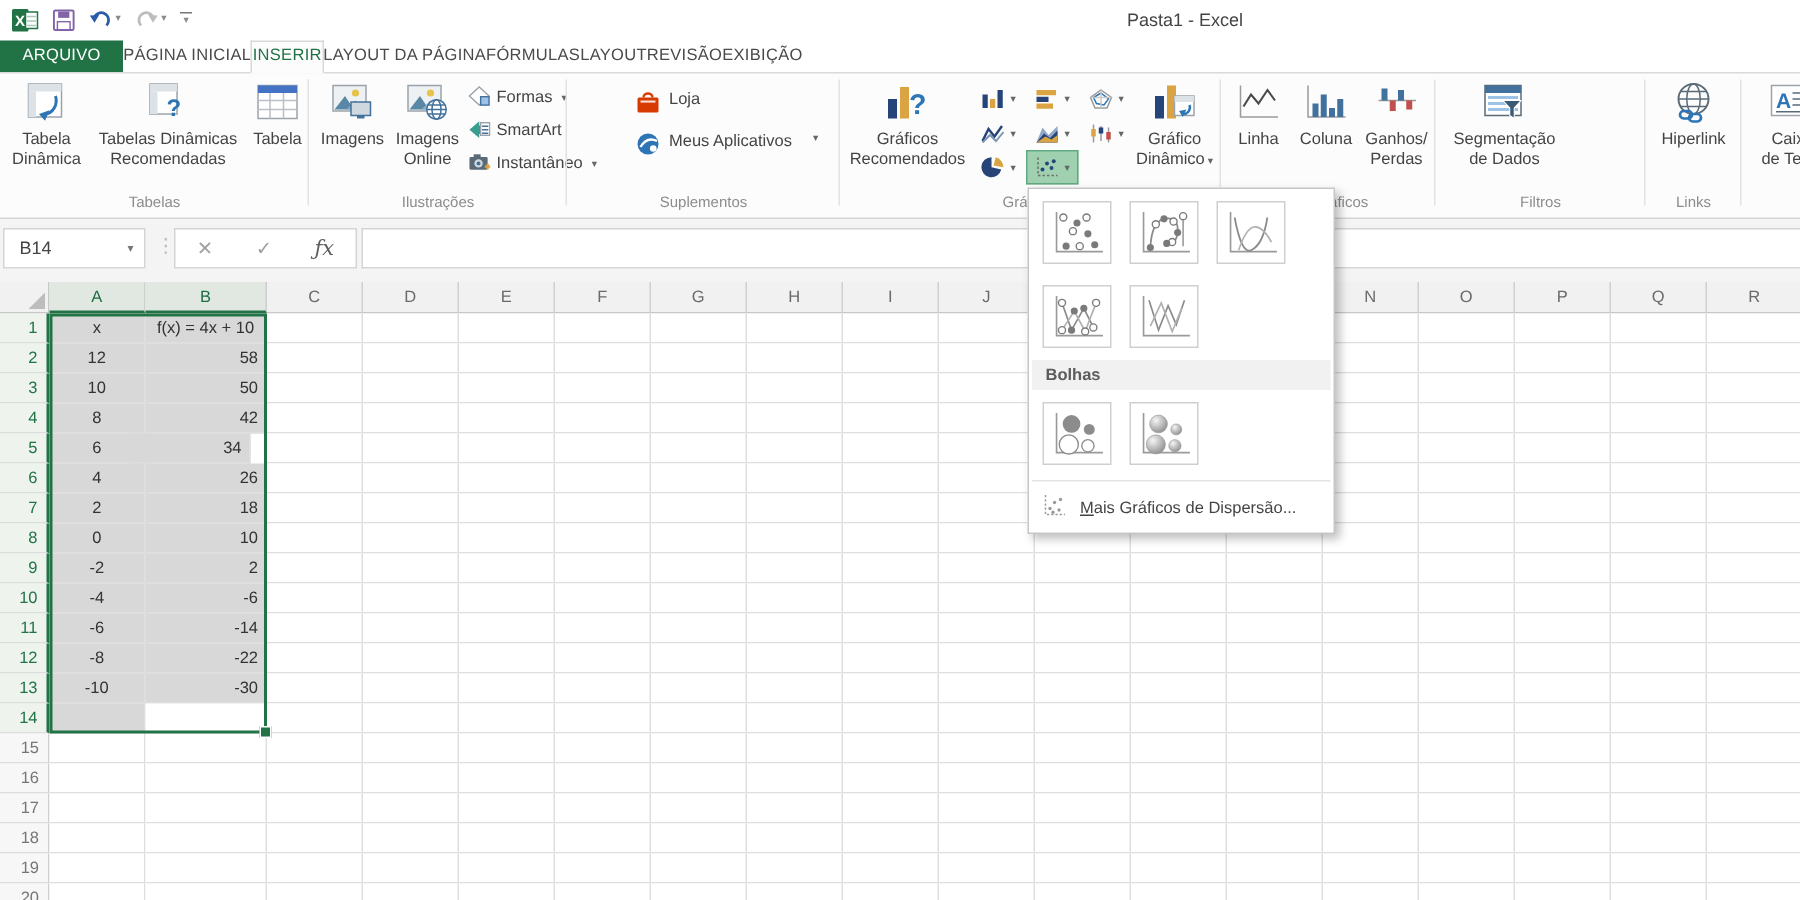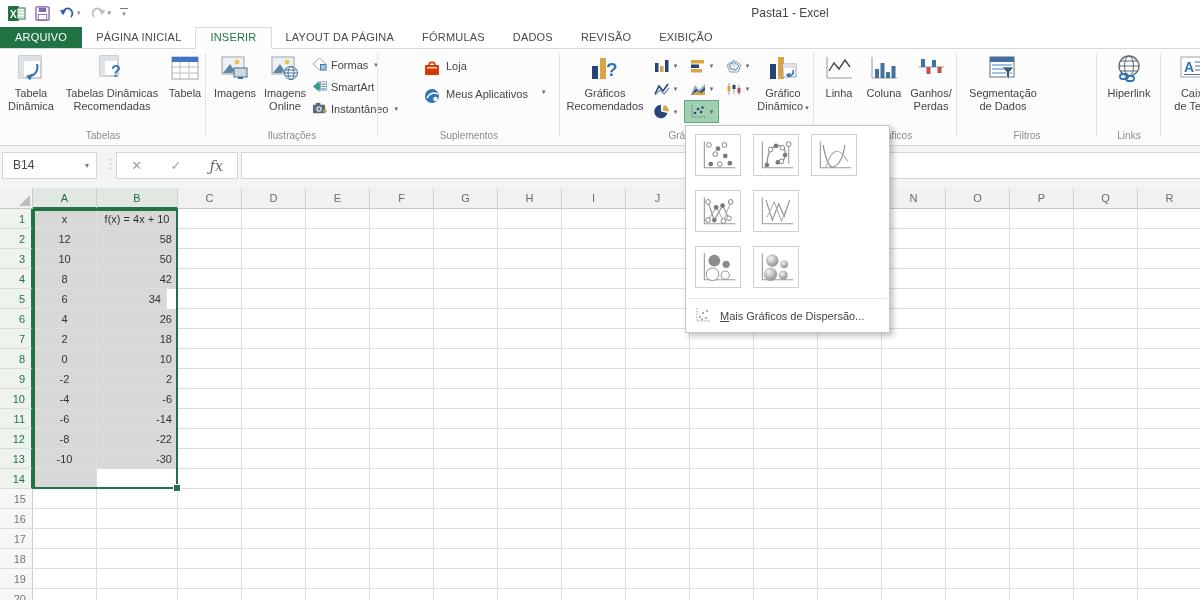--- a/index.html
+++ b/index.html
@@ -10,21 +10,21 @@
   .qat{position:absolute;left:8px;top:3px;display:flex;align-items:center;gap:9px;height:20px;}
   .qat .ic{display:flex;align-items:center;gap:2px;}
   .win-title{position:absolute;left:700px;top:6px;width:180px;text-align:center;
              font-size:12px;color:#444;white-space:nowrap;}
   .mini-arrow{font-size:7px;color:#8a8a8a;line-height:8px;}
   .qat-custom{display:flex;flex-direction:column;align-items:center;}
   .qat-custom .bar{width:8px;border-top:1px solid #777;margin-bottom:1px;}
   
   .tabrow{position:absolute;top:27px;left:0;right:0;height:21px;background:#fff;
           border-bottom:1px solid #d9d9d9;display:flex;z-index:5;}
-  .tab{font-size:11px;color:#4a4a4a;line-height:21px;padding:0 14px;letter-spacing:.2px;cursor:default;}
+  .tab{font-size:11px;color:#4a4a4a;line-height:21px;padding:0 0;letter-spacing:.2px;cursor:default;}
   .tab.file{background:#217346;color:#fff;padding:0 15px;}
   .tab.active{background:#fcfcfc;border:1px solid #d9d9d9;border-bottom:1px solid #fcfcfc;
               color:#217346;line-height:19px;margin-bottom:-1px;}
   
   .ribbon{position:absolute;top:48px;left:0;right:0;height:97px;background:#fcfcfc;
           border-bottom:1px solid #d4d4d4;z-index:4;}
   .rgroup{position:absolute;top:0;height:96px;}
   .glabel{position:absolute;bottom:3px;left:0;right:0;text-align:center;
           font-size:10px;color:#8c8c8c;white-space:nowrap;}
   .gsep{position:absolute;top:5px;height:84px;width:1px;background:#e2e2e2;}
@@ -134,21 +134,21 @@
   </div>
   <div class="win-title">Pasta1 - Excel</div>
 </div>
 
 <div class="tabrow">
   <div class="tab file">ARQUIVO</div>
   <div class="tab">PÁGINA INICIAL</div>
   <div class="tab active">INSERIR</div>
   <div class="tab">LAYOUT DA PÁGINA</div>
   <div class="tab">FÓRMULAS</div>
-  <div class="tab">DADOS</div>
+  <div class="tab">LAYOUT</div>
   <div class="tab">REVISÃO</div>
   <div class="tab">EXIBIÇÃO</div>
 </div>
 
 <div class="ribbon">
 
   <div class="rgroup" style="left:0;width:206px;">
     <div class="bigbtn" style="left:2px;width:58px;">
       <span class="ico">
         <svg width="26" height="26" viewBox="0 0 26 26">
@@ -958,20 +958,21 @@
         </svg>
       </div>
       <div class="dd-tile">
         <svg width="40" height="38" viewBox="0 0 44 40">
           <path d="M7 5 V34 H41" stroke="#9a9a9a" stroke-width="1.2" fill="none"></path>
           <polyline points="11,8 18,30 25,12 31,26 37,8" fill="none" stroke="#8a8a8a" stroke-width="1.2"></polyline>
           <polyline points="12,27 20,10 28,31 35,14" fill="none" stroke="#b0b0b0" stroke-width="1.2"></polyline>
         </svg>
       </div>
     </div>
+    <div class="dd-header">Bolhas</div>
     <div class="dd-row">
       <div class="dd-tile">
         <svg width="40" height="38" viewBox="0 0 44 40">
           <path d="M7 5 V34 H41" stroke="#9a9a9a" stroke-width="1.2" fill="none"></path>
           <circle cx="18" cy="13" r="6.5" fill="#8c8c8c"></circle>
           <circle cx="31" cy="17" r="4" fill="#8c8c8c"></circle>
           <circle cx="16" cy="28" r="7" fill="#fff" stroke="#8c8c8c"></circle>
           <circle cx="30" cy="29" r="4.5" fill="#fff" stroke="#8c8c8c"></circle>
         </svg>
       </div>

